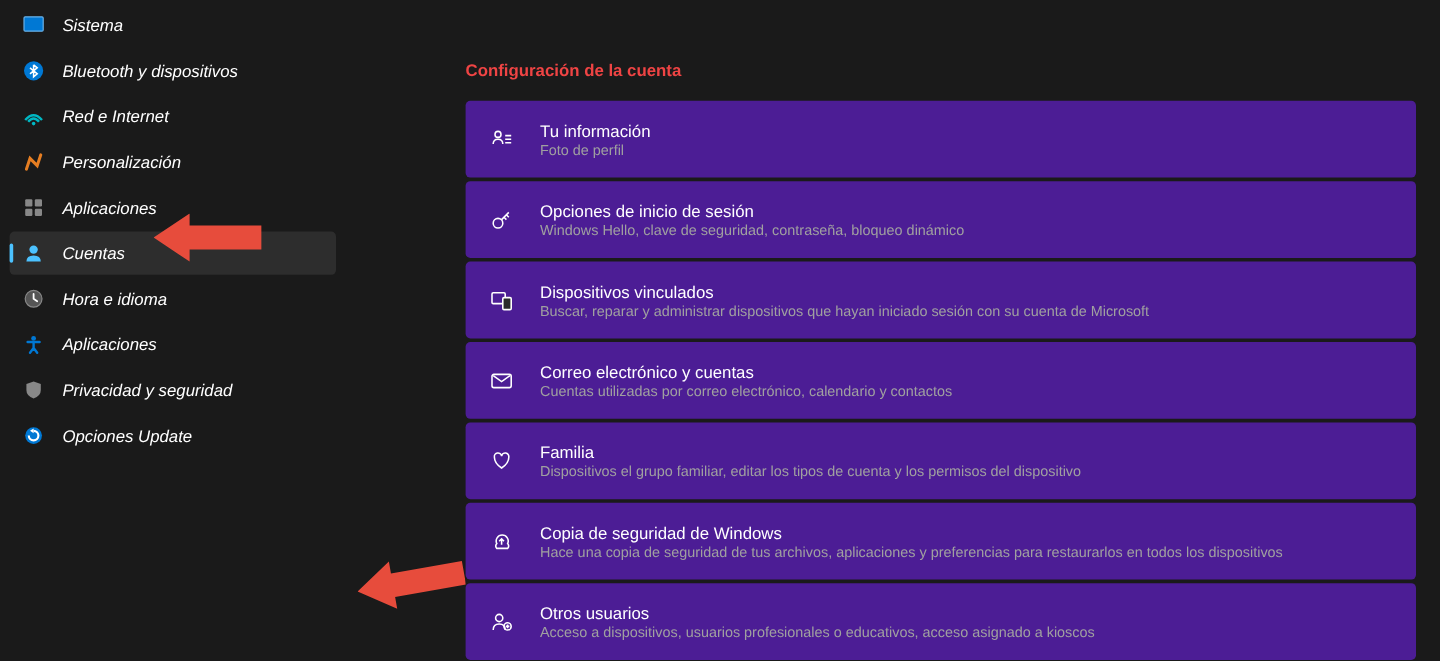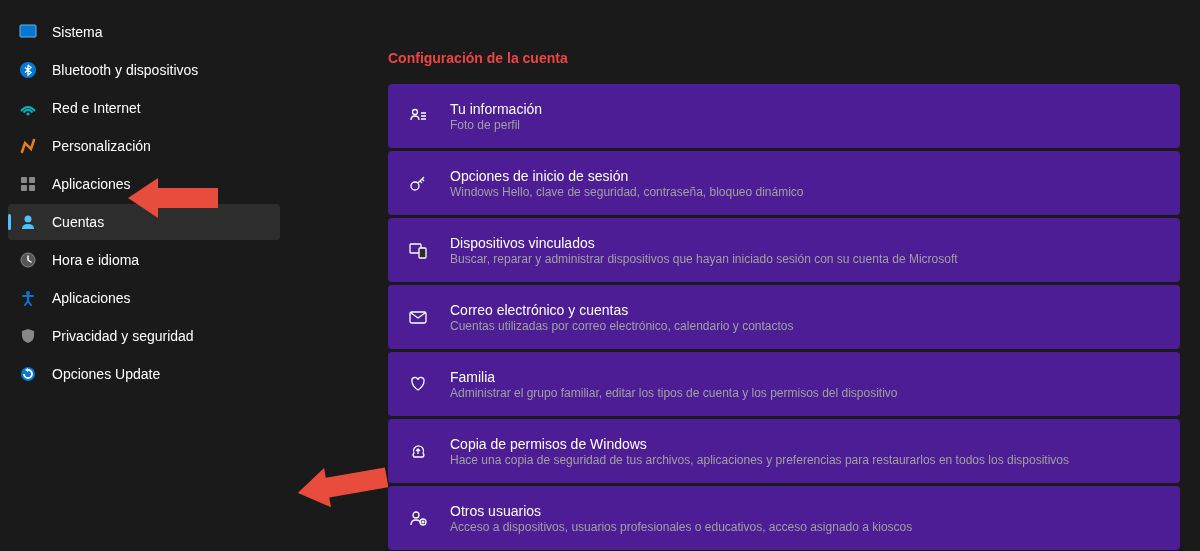--- a/index.html
+++ b/index.html
@@ -11,21 +11,22 @@
       width: 1200px;
       height: 551px;
       background: #1a1a1a;
       font-family: 'Segoe UI', -apple-system, sans-serif;
       color: #ffffff;
       display: flex;
       overflow: hidden;
     }
     .sidebar {
       width: 288px;
-      padding: 12px 8px;
+      padding: 1px 8px;
+      font-style: italic;
     }
     .sidebar-item {
       display: flex;
       align-items: center;
       padding: 8px 10px;
       margin: 2px 0;
       border-radius: 4px;
       cursor: pointer;
       position: relative;
       height: 36px;
@@ -267,33 +268,33 @@
   </div>
 
   <div class="settings-item">
     <span class="settings-icon">
       <svg width="20" height="20" viewBox="0 0 20 20" fill="none" stroke="#fff" stroke-width="1.3">
           <path d="M10 16 Q4 12 4 7 A3 3 0 0 1 10 6 A3 3 0 0 1 16 7 Q16 12 10 16 Z"></path>
         </svg>
     </span>
     <div class="settings-text">
       <div class="settings-label">Familia</div>
-      <div class="settings-desc">Administrar el grupo familiar, editar los tipos de cuenta y los permisos del dispositivo</div>
+      <div class="settings-desc">Dispositivos el grupo familiar, editar los tipos de cuenta y los permisos del dispositivo</div>
     </div>
   </div>
 
   <div class="settings-item">
     <span class="settings-icon">
       <svg width="20" height="20" viewBox="0 0 20 20" fill="none" stroke="#fff" stroke-width="1.3">
           <path d="M6 12 A5 5 0 1 1 15 12 A3 3 0 0 1 15 16 L6 16 A3 3 0 0 1 6 12 Z"></path>
           <path d="M10 8 L10 13 M8 10 L10 8 L12 10"></path>
         </svg>
     </span>
     <div class="settings-text">
-      <div class="settings-label">Copia de permisos de Windows</div>
+      <div class="settings-label">Copia de seguridad de Windows</div>
       <div class="settings-desc">Hace una copia de seguridad de tus archivos, aplicaciones y preferencias para restaurarlos en todos los dispositivos</div>
     </div>
   </div>
 
   <div class="settings-item">
     <span class="settings-icon">
       <svg width="20" height="20" viewBox="0 0 20 20" fill="none" stroke="#fff" stroke-width="1.3">
           <circle cx="8" cy="7" r="3"></circle>
           <path d="M3 17 Q3 12 8 12 Q13 12 13 17"></path>
           <circle cx="15" cy="14" r="3"></circle>

